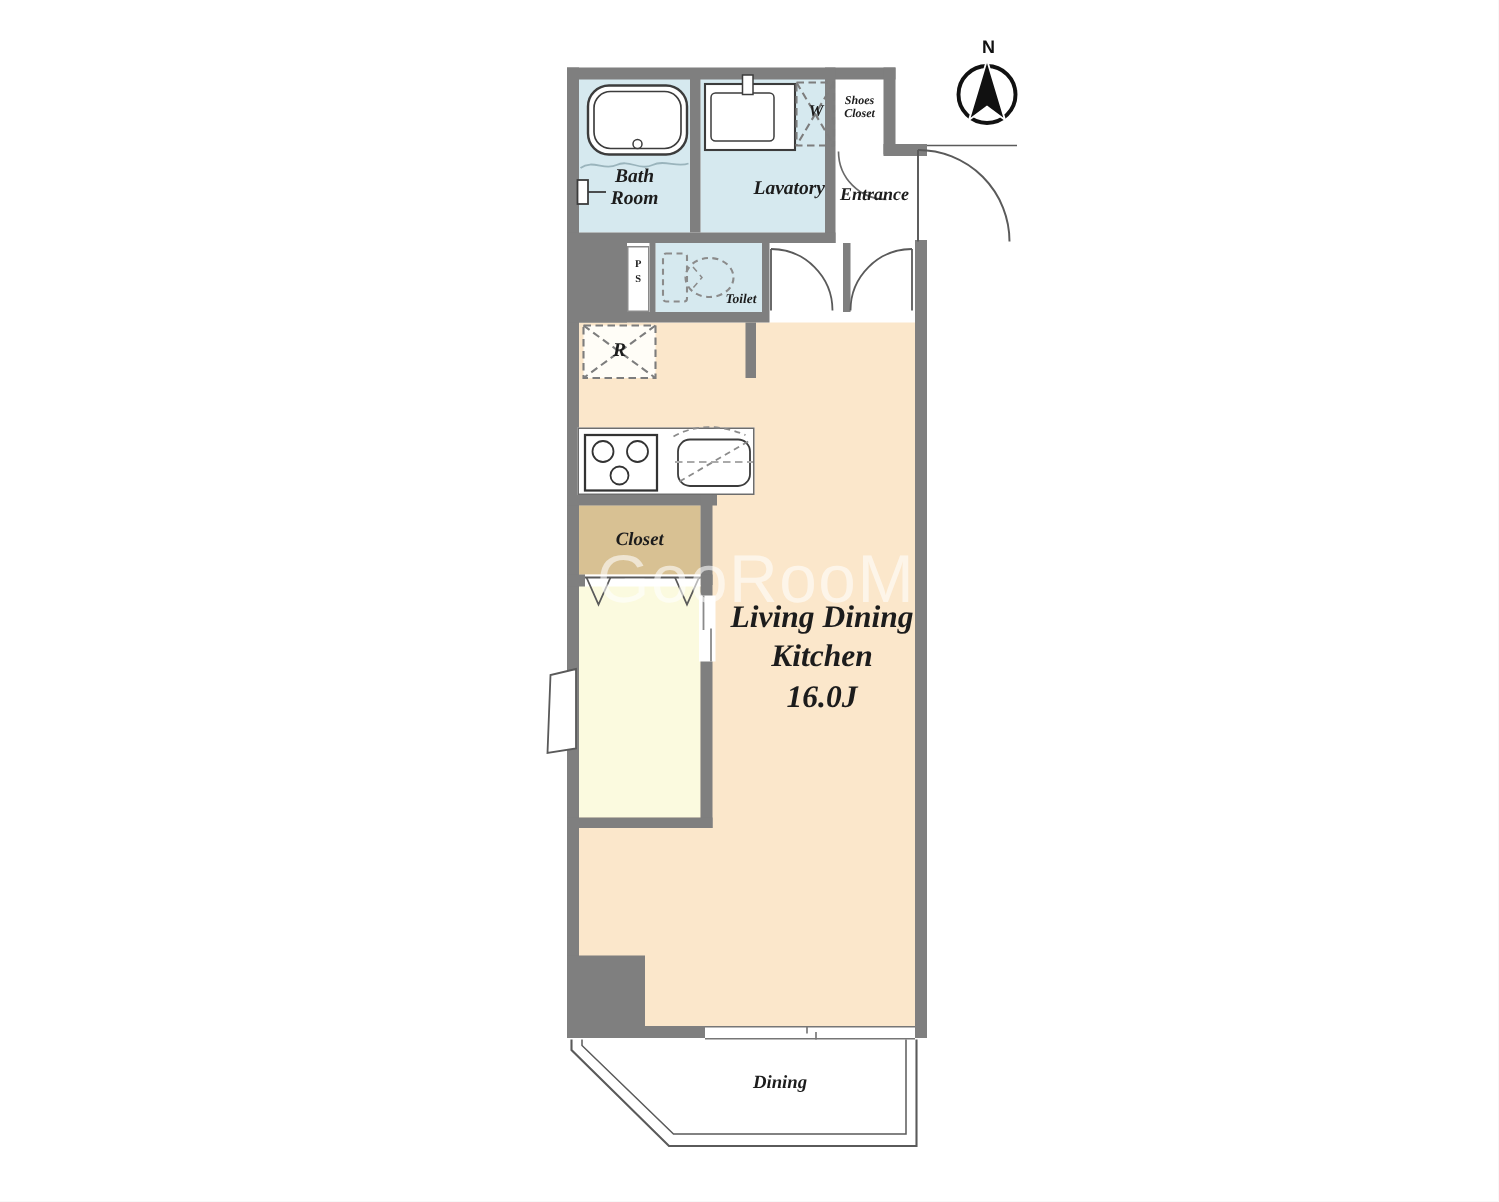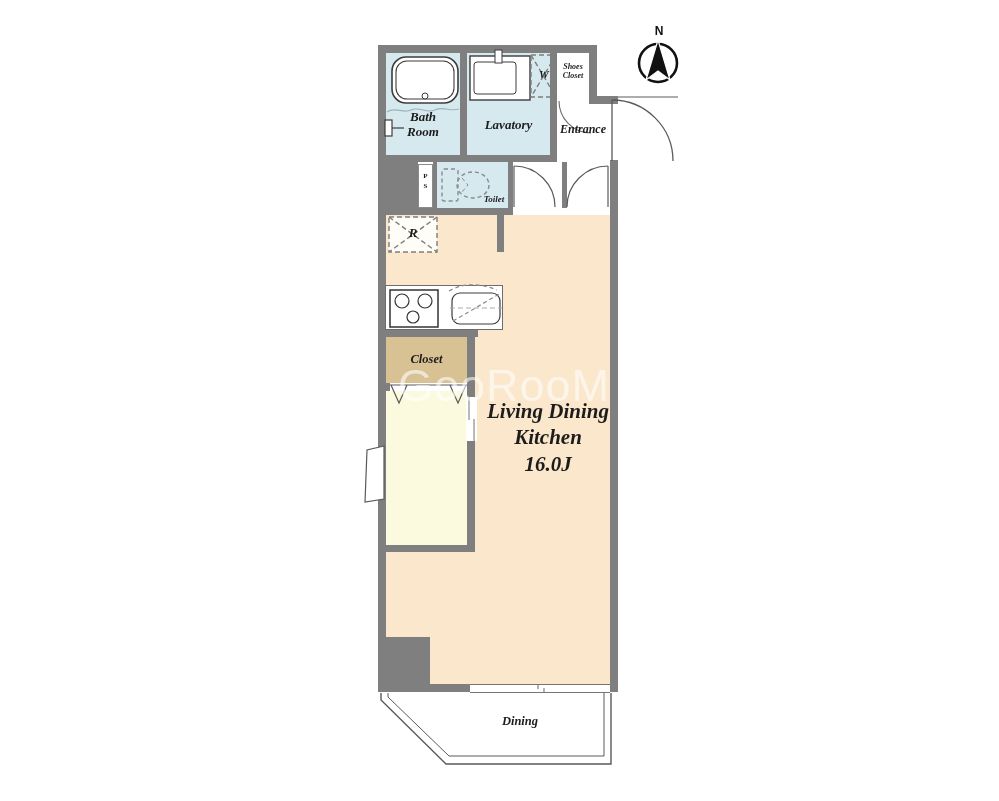--- a/index.html
+++ b/index.html
@@ -171,21 +171,21 @@
     <g>
       <circle cx="658" cy="63" r="19" fill="none" stroke="#111111" stroke-width="2.6"></circle>
       <polygon points="658,40 646,80 658,71 670,80" fill="#111111" stroke="#ffffff" stroke-width="1.2"></polygon>
     </g>
   </svg>
 
   <div class="lbl" style="left:388px;top:110px;width:70px;font-size:13px;">
     <span>Bath</span>
     <span>Room</span>
   </div>
-  <div class="lbl" style="left:467px;top:118px;width:83px;font-size:13px;">Lavatory</div>
+  <div class="lbl" style="left:467px;top:118px;width:83px;font-size:13px;text-align:right;">Lavatory</div>
   <div class="lbl" style="left:555px;top:62px;width:36px;font-size:8px;">
     <span>Shoes</span>
     <span>Closet</span>
   </div>
   <div class="lbl" style="left:554px;top:123px;width:58px;font-size:12px;">Entrance</div>
   <div class="lbl" style="left:478px;top:180px;width:32px;font-size:9px;margin-top:14px;">Toilet</div>
   <div class="lbl" style="left:419px;top:172px;width:13px;font-size:7px;font-style:normal;line-height:1.4;">
     <span>P</span>
     <span>S</span>
   </div>

